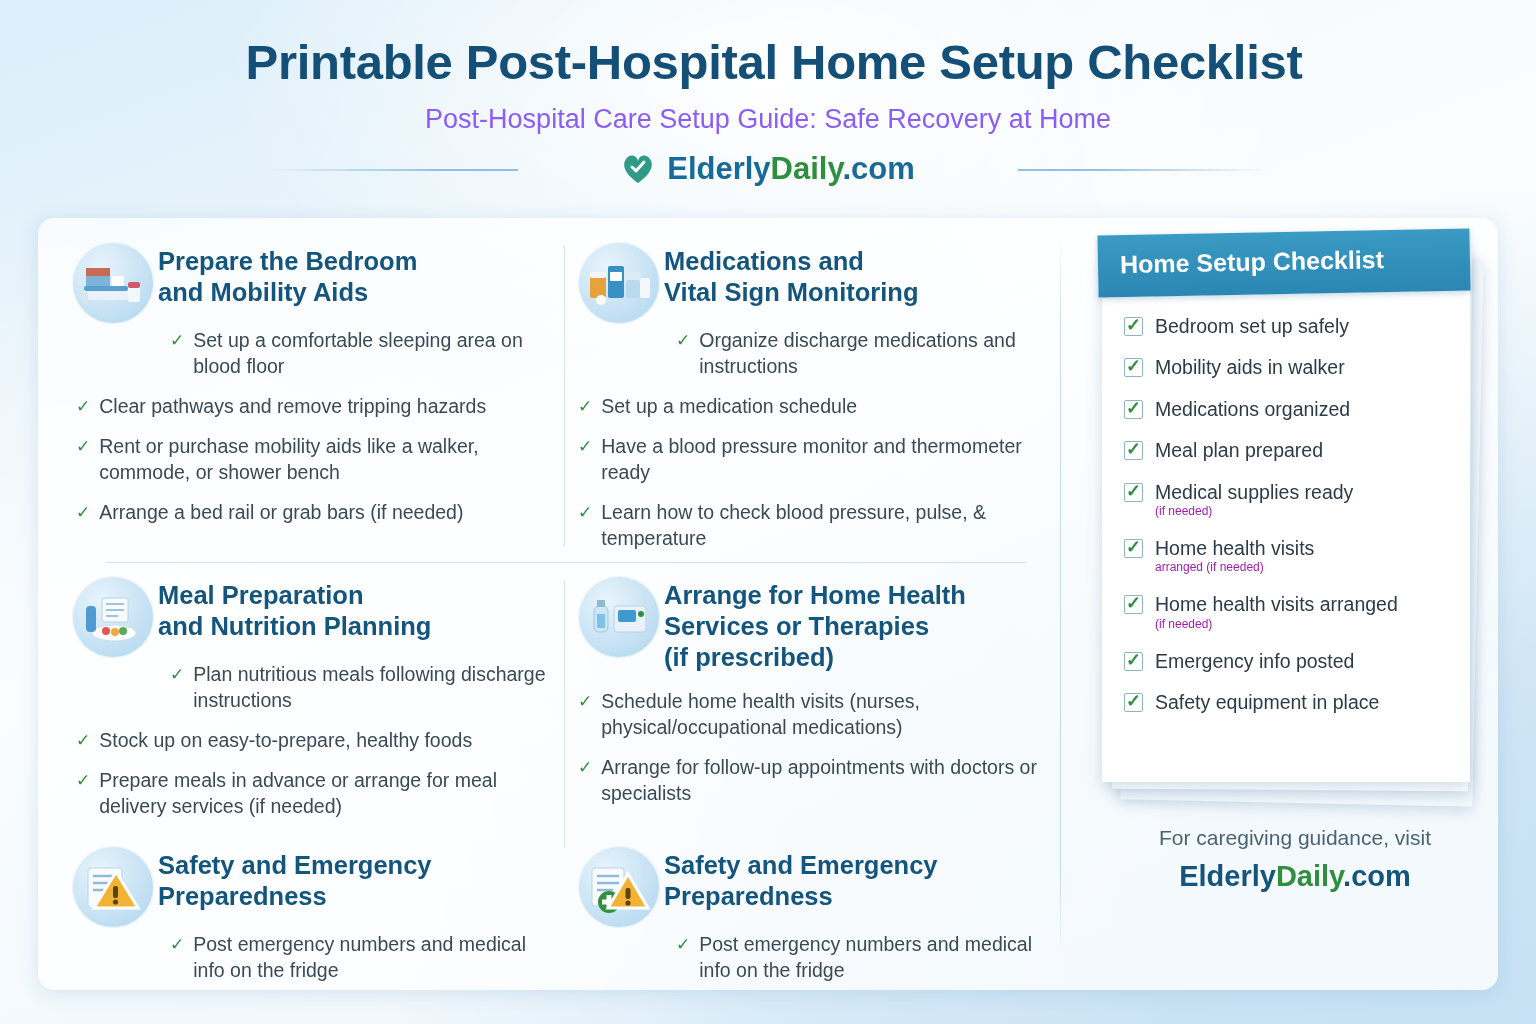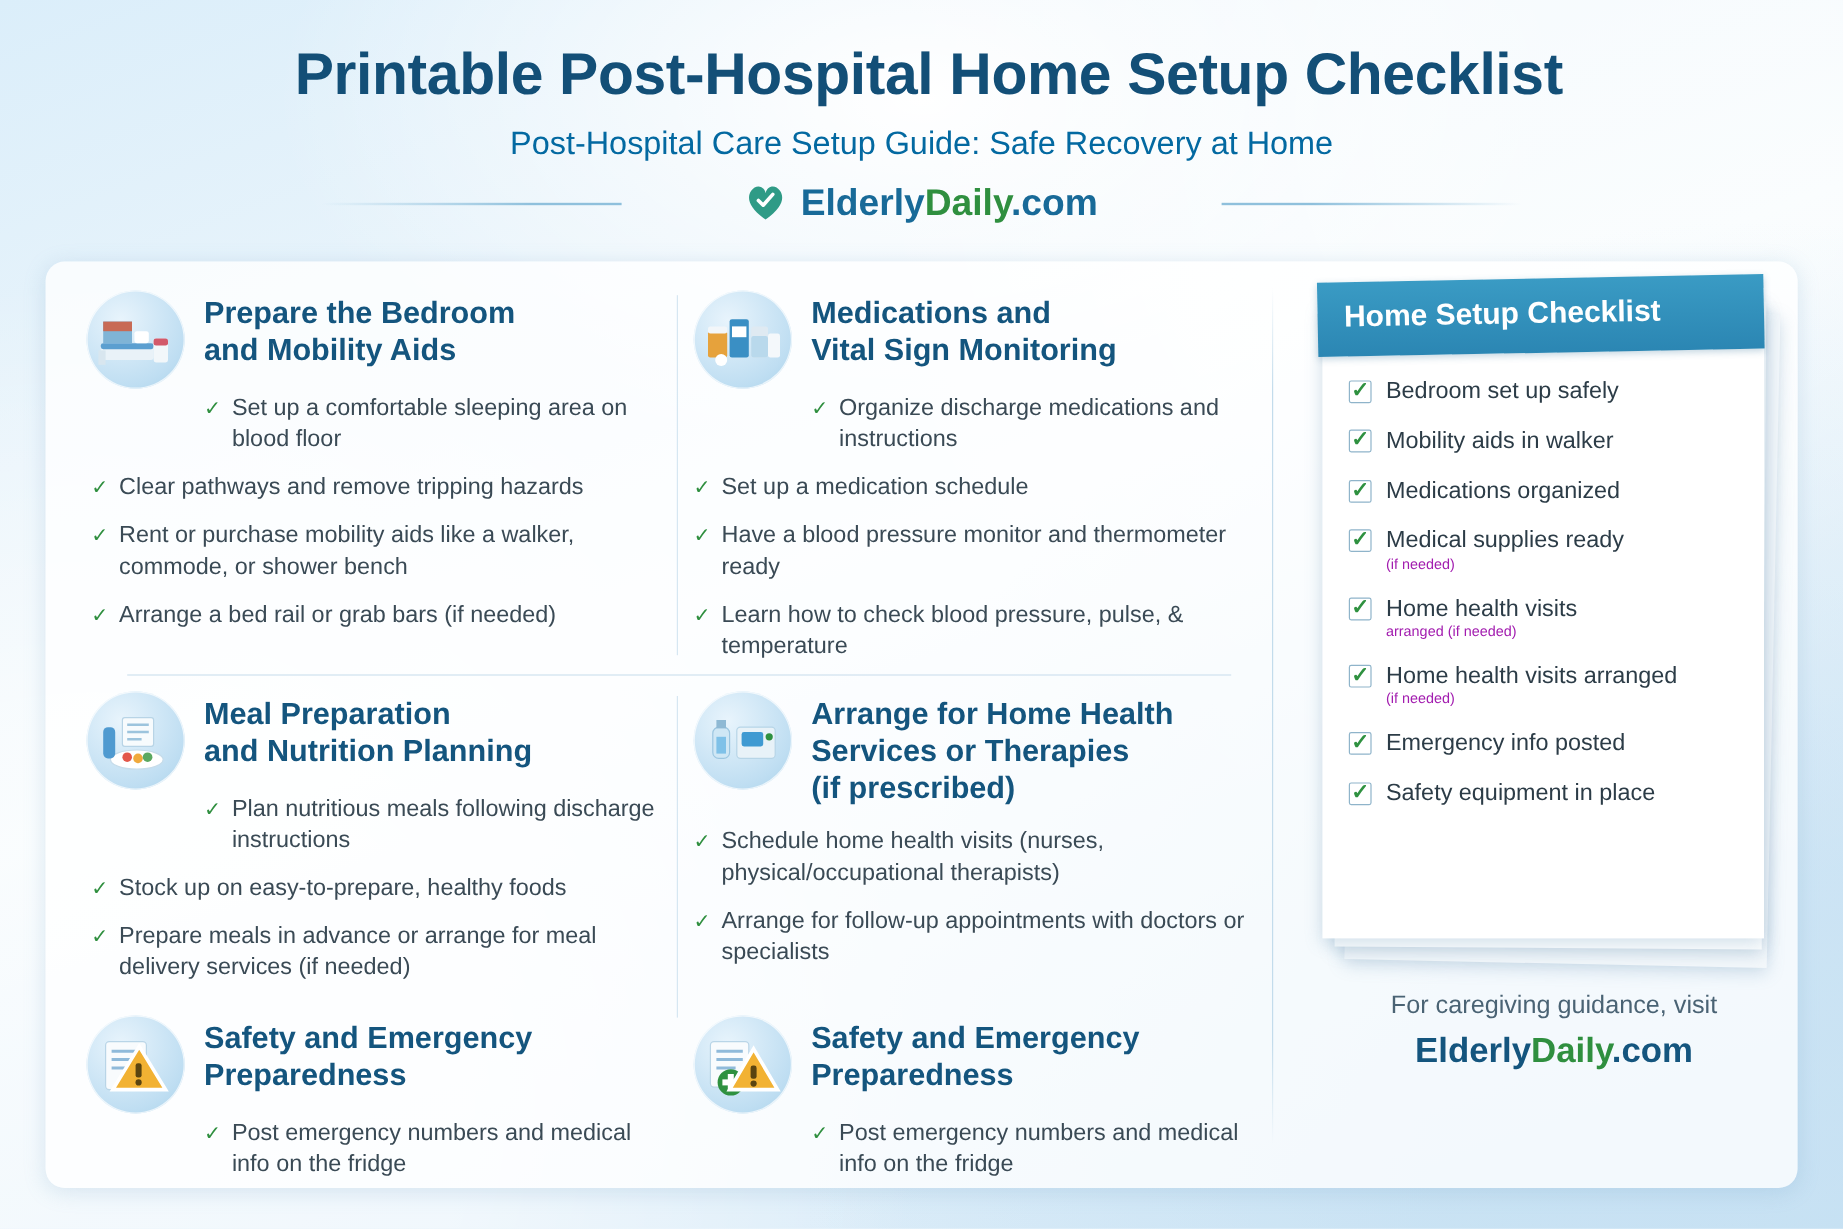--- a/index.html
+++ b/index.html
@@ -26,21 +26,21 @@
 
   
   .header { position: relative; text-align: center; padding-top: 34px; }
   .title {
     font-size: 49px; font-weight: bold; color: #134f77;
     letter-spacing: -0.3px;
     padding-left: 12px;
   }
   .subtitle {
     margin-top: 14px;
-    font-size: 27px; color: #0369a1; font-weight: 400;
+    font-size: 27px; color: #8b5cf6; font-weight: 400;
   }
   .brandwrap {
     margin-top: 16px;
     display: flex; align-items: center; justify-content: center; gap: 12px;
     position: relative;
   }
   .brandline {
     position:absolute; top: 50%; height: 2px; width: 250px;
     background: linear-gradient(90deg, rgba(120,175,210,0) 0%, #8fc0dc 70%);
   }
@@ -83,21 +83,21 @@
 
   .grid {
     position: absolute; inset: 0;
   }
   .sec {
     position: absolute; width: 485px;
   }
   .sec.r1 { top: 10px; } .sec.r2 { top: 344px; } .sec.r3 { top: 614px; }
   .sec.cA { left: 6px; } .sec.cB { left: 512px; }
 
-  .sec-head { display: flex; gap: 16px; align-items: flex-start; }
+  .sec-head { display: flex; gap: 4px; align-items: flex-start; }
   .icon-circle {
     width: 82px; height: 82px; border-radius: 50%;
     background: radial-gradient(circle at 35% 30%, #e8f4fc 0%, #bfdef2 70%, #a9d2ea 100%);
     flex: 0 0 82px; position: relative; overflow: hidden;
     box-shadow: inset 0 0 0 1px rgba(255,255,255,0.7);
   }
   .sec-title {
     font-size: 25.5px; font-weight: bold; color: #14557e; line-height: 1.22;
     padding-top: 4px;
   }
@@ -318,21 +318,21 @@
             </div>
             <div class="sec-title">
               <div>Arrange for Home Health</div>
               <div>Services or Therapies</div>
               <div>(if prescribed)</div>
             </div>
           </div>
           <div class="items" style="margin-top:16px">
             <div class="item">
                 <span class="chk">✓</span>
-                <span class="txt">Schedule home health visits (nurses, physical/occupational therapists)</span>
+                <span class="txt">Schedule home health visits (nurses, physical/occupational medications)</span>
               </div>
             <div class="item">
                 <span class="chk">✓</span>
                 <span class="txt">Arrange for follow-up appointments with doctors or specialists</span>
               </div>
           </div>
         </div>
 
         <div class="sec r3 cA">
           <div class="sec-head">
@@ -403,20 +403,24 @@
           <div class="check-row">
             <span class="cbox"></span>
             <span class="crow-text">Mobility aids in walker</span>
           </div>
           <div class="check-row">
             <span class="cbox"></span>
             <span class="crow-text">Medications organized</span>
           </div>
           <div class="check-row">
             <span class="cbox"></span>
+            <span class="crow-text">Meal plan prepared</span>
+          </div>
+          <div class="check-row">
+            <span class="cbox"></span>
             <span class="crow-text">
               <span>Medical supplies ready</span>
               <span class="note">(if needed)</span>
             </span>
           </div>
           <div class="check-row">
             <span class="cbox"></span>
             <span class="crow-text">
               <span>Home health visits</span>
               <span class="note">arranged (if needed)</span>

